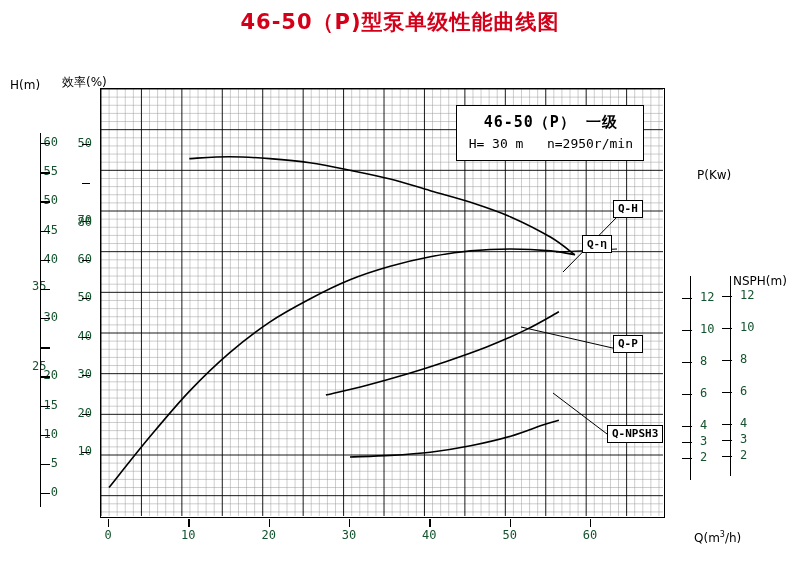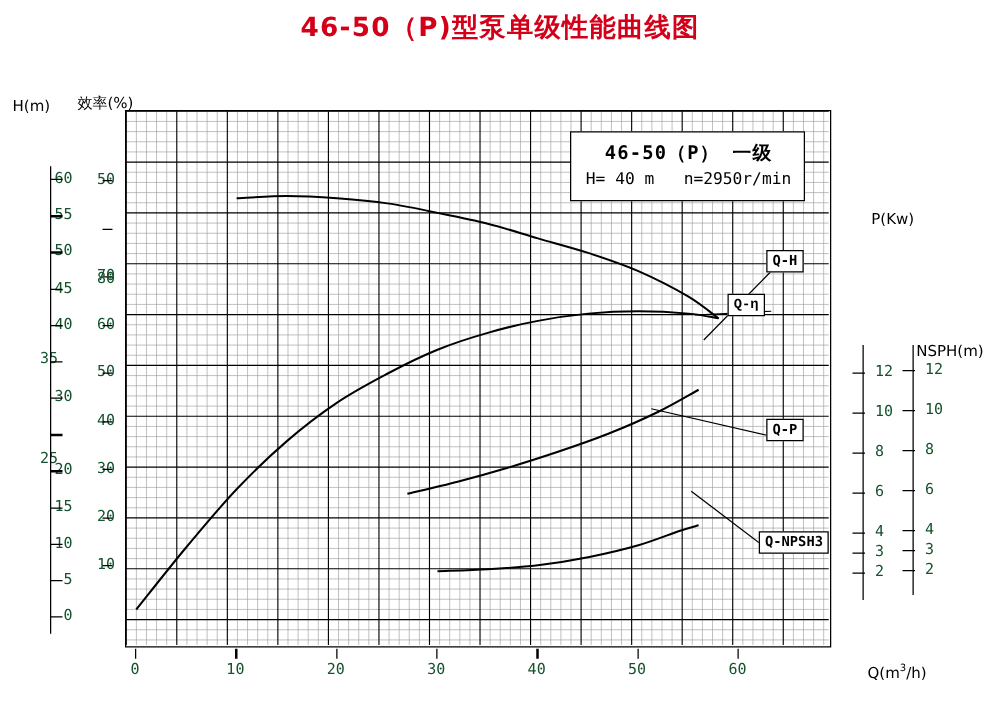--- a/index.html
+++ b/index.html
@@ -188,21 +188,21 @@
     <g stroke="#000" stroke-width="1">
       <line x1="462" y1="183" x2="518" y2="126"></line>
       <line x1="455" y1="163" x2="516" y2="160"></line>
       <line x1="420" y1="238" x2="516" y2="260"></line>
       <line x1="452" y1="304" x2="510" y2="348"></line>
     </g>
   </svg>
 
   <div id="infobox" style="right:20px;top:4px;margin-top:12px;">
     <div class="ttl">46-50（P）  一级</div>
-    <div><span>H= 40 m</span>&nbsp;&nbsp;&nbsp;<span>n=2950r/min</span></div>
+    <div><span>H= 30 m</span>&nbsp;&nbsp;&nbsp;<span>n=2950r/min</span></div>
   </div>
 </div>
 
 <div class="callout" style="left:613px;top:200px;">Q-H</div>
 <div class="callout" style="left:582px;top:235px;font-family:Liberation Mono, monospace;">Q-η</div>
 <div class="callout" style="left:613px;top:335px;">Q-P</div>
 <div class="callout" style="left:607px;top:425px;">Q-NPSH3</div>
 
 <div class="axlab" style="left:10px;top:78px;">H(m)</div>
 <div class="axlab" style="left:62px;top:74px;">效率(%)</div>

